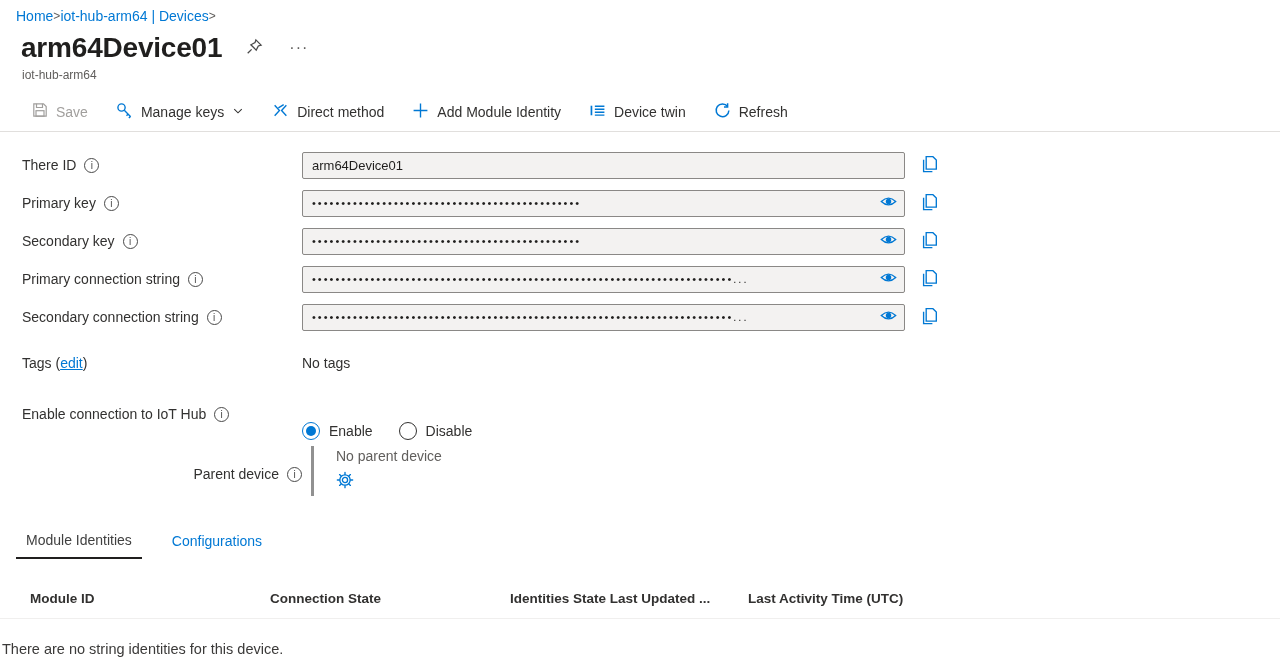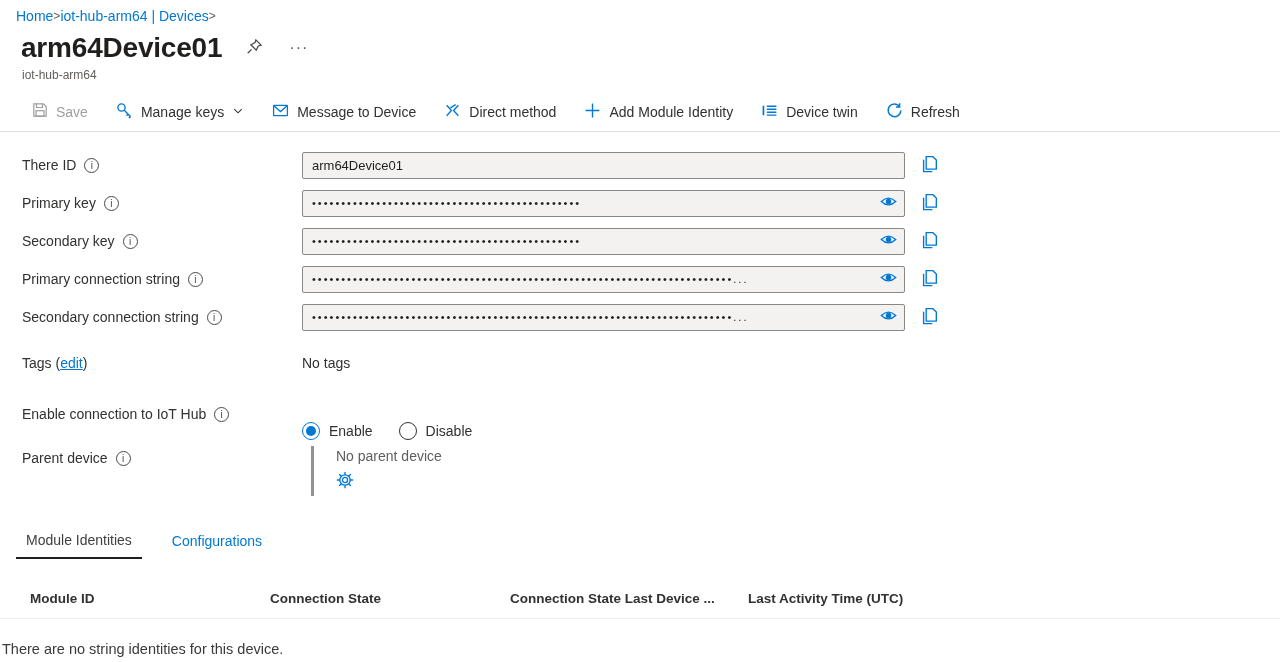--- a/index.html
+++ b/index.html
@@ -117,29 +117,20 @@
       </svg>
     </span>
     <span>Manage keys</span>
     <span>
       <svg width="12" height="12" viewBox="0 0 16 16" fill="none" stroke="#323130" stroke-width="1.4">
         <path d="M3 5.5 L8 10.5 L13 5.5"></path>
       </svg>
     </span>
   </button>
 
-  <button class="tb-item">
-    <span>
-      <svg width="17" height="17" viewBox="0 0 16 16" fill="none" stroke="#0078d4" stroke-width="1.2">
-        <rect x="1.5" y="3.2" width="13" height="9.6" rx="0.5"></rect>
-        <path d="M2 3.8 L8 9 L14 3.8"></path>
-      </svg>
-    </span>
-    <span>Message to Device</span>
-  </button>
 
   <button class="tb-item">
     <span>
       <svg width="17" height="17" viewBox="0 0 16 16" fill="none" stroke="#0078d4" stroke-width="1.3">
         <path d="M2.5 3 L7 8 L2.5 13"></path>
         <path d="M13.5 3 L9 8 L13.5 13"></path>
         <path d="M6 5.5 L11 2.5"></path>
       </svg>
     </span>
     <span>Direct method</span>
@@ -317,21 +308,21 @@
         <span>Enable</span>
       </label>
       <label class="radio-opt">
         <span class="radio-circle"></span>
         <span>Disable</span>
       </label>
     </div>
   </div>
 
   <div class="form-row row-parent">
-    <div class="form-label" style="margin-top:4px;">
+    <div class="form-label" style="margin-top:20px;justify-content:flex-end;">
       <span>Parent device</span>
       <span class="info-icon">i</span>
     </div>
     <div class="parent-block">
       <div class="parent-value">No parent device</div>
       <button class="gear-btn">
         <span>
           <svg width="18" height="18" viewBox="0 0 16 16" fill="none" stroke="#0078d4" stroke-width="1.2" stroke-linecap="round">
             <circle cx="8" cy="8" r="2.3"></circle>
             <circle cx="8" cy="8" r="4.6"></circle>
@@ -344,17 +335,17 @@
 </div>
 
 <div class="tabs">
   <button class="tab active">Module Identities</button>
   <button class="tab inactive">Configurations</button>
 </div>
 
 <div class="table-header">
   <span>Module ID</span>
   <span>Connection State</span>
-  <span>Connection State Last Device ...</span>
+  <span>Identities State Last Updated ...</span>
   <span>Last Activity Time (UTC)</span>
 </div>
 
 <div class="empty-msg">There are no string identities for this device.</div>
 
 </body></html>

